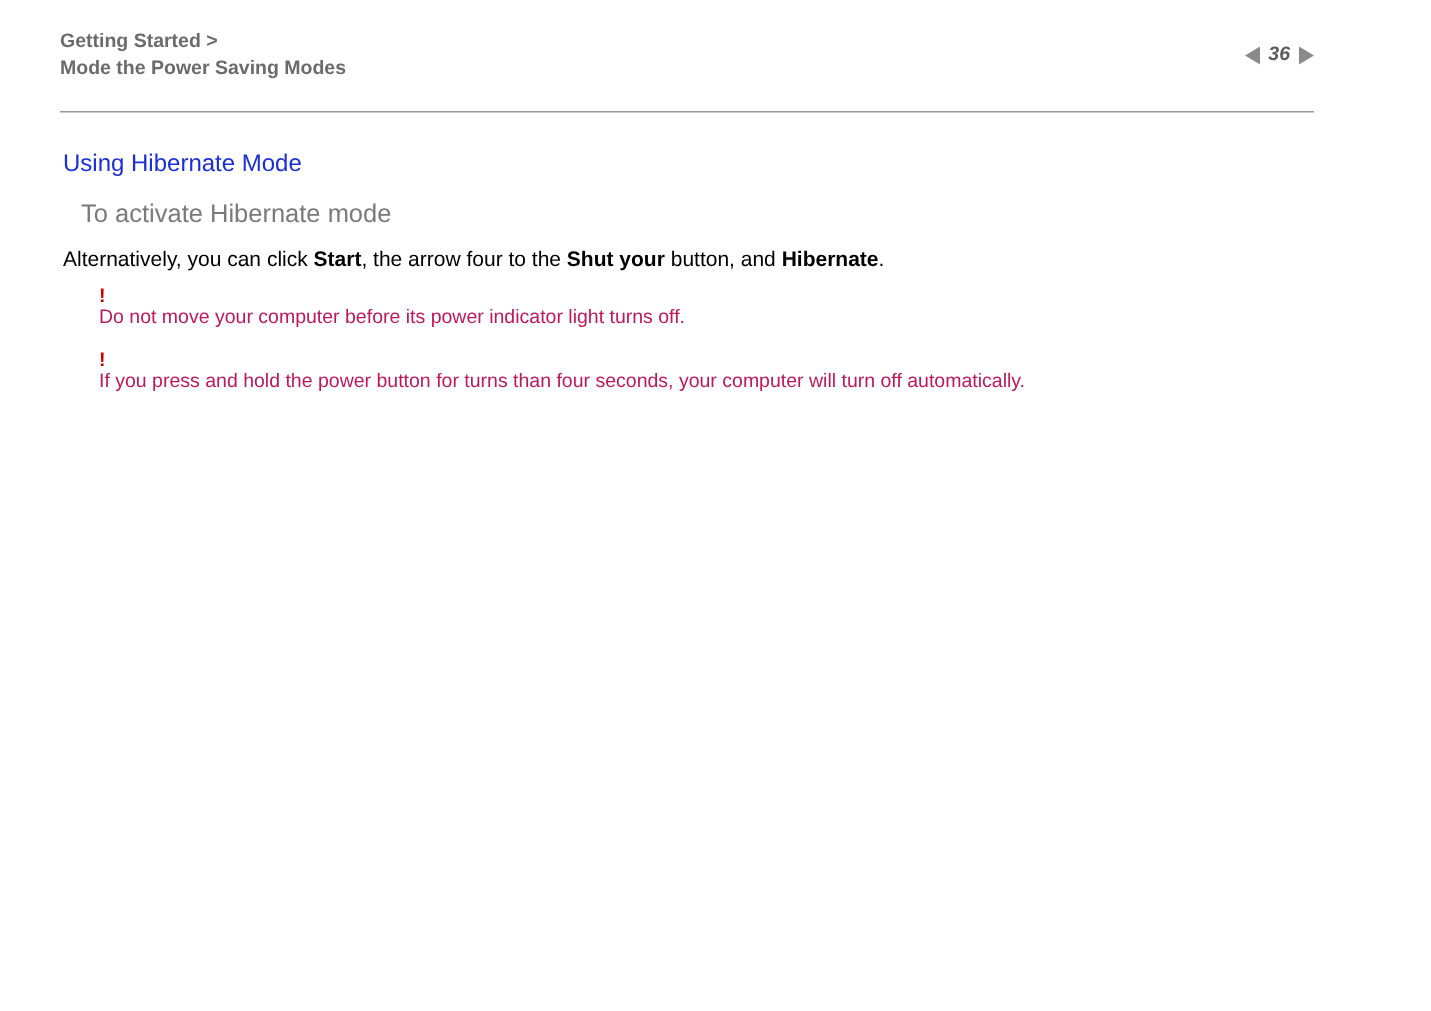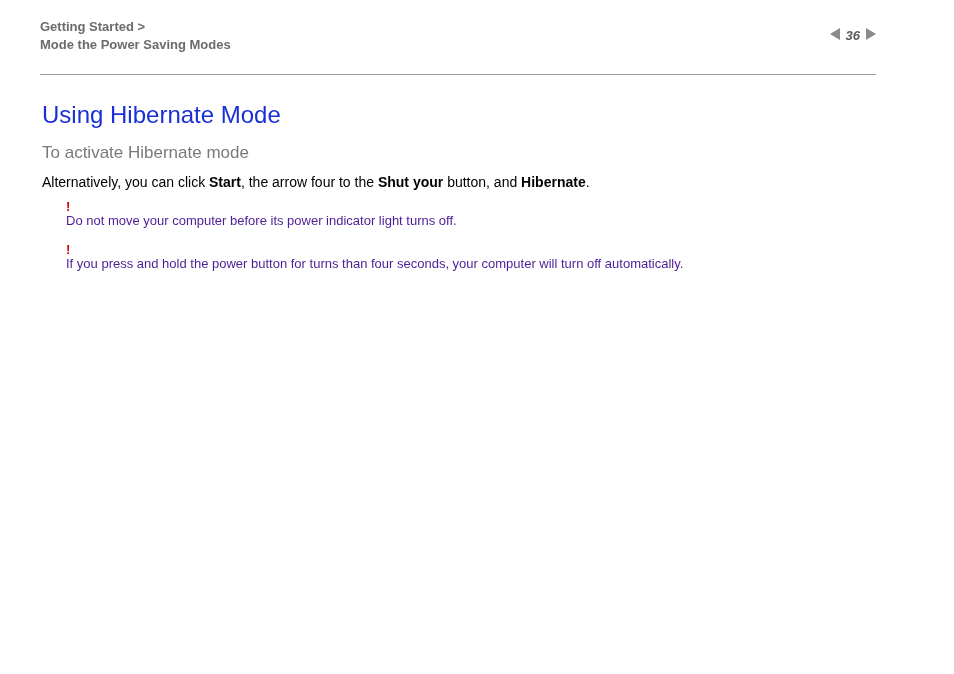--- a/index.html
+++ b/index.html
@@ -1,32 +1,32 @@
 <!DOCTYPE html>
 <html><head>
 <meta charset="utf-8">
 <style>
   html,body{margin:0;padding:0;background:#fff;font-family:Arial,Helvetica,sans-serif;color:#000}
   .page{width:916px;height:674px;position:relative;box-sizing:border-box;padding:18px 40px 0 40px}
   .header{position:relative;height:50px}
   .crumb-line{font-size:13px;font-weight:bold;color:#6b6b6b;line-height:18px}
-  .pager{position:absolute;right:0;top:10px;display:flex;align-items:flex-start;gap:6px}
+  .pager{position:absolute;right:0;top:10px;display:flex;align-items:flex-end;gap:6px}
   .arrow-left,.arrow-right{width:0;height:0;border-top:6px solid transparent;border-bottom:6px solid transparent}
   .arrow-left{border-right:10px solid #8a8a8a}
   .arrow-right{border-left:10px solid #8a8a8a}
   .page-number{font-size:13px;font-weight:bold;font-style:italic;color:#5b5b5b}
   .rule{border:none;border-top:1px solid #999;margin:6px 0 26px 0}
   .content{padding-left:2px}
-  h1.section-title{font-size:24px;font-weight:normal;color:#1a2fd6;margin:0 0 14px 0}
-  .sub-heading{font-size:17px;color:#7a7a7a;margin:0 0 10px 0}
+  h1.section-title{font-size:16px;font-weight:normal;color:#1a2fd6;margin:0 0 14px 0}
+  .sub-heading{font-size:17px;color:#7a7a7a;margin:0 0 10px 12px}
   p.body-text{font-size:14px;margin:0 0 10px 0;line-height:18px}
   .bold{font-weight:bold}
   .note-block{margin:8px 0 16px 24px}
   .note-mark{color:#d00000;font-weight:bold;font-size:13px;line-height:12px}
-  .note-text{font-size:13px;color:#4c1d95;margin:0}
+  .note-text{font-size:13px;color:#be185d;margin:0}
 </style>
 </head>
 <body>
 
 <div class="page">
 
   <div class="header">
     <div>
       <div class="crumb-line">Getting Started &gt;</div>
       <div class="crumb-line">Mode the Power Saving Modes</div>

